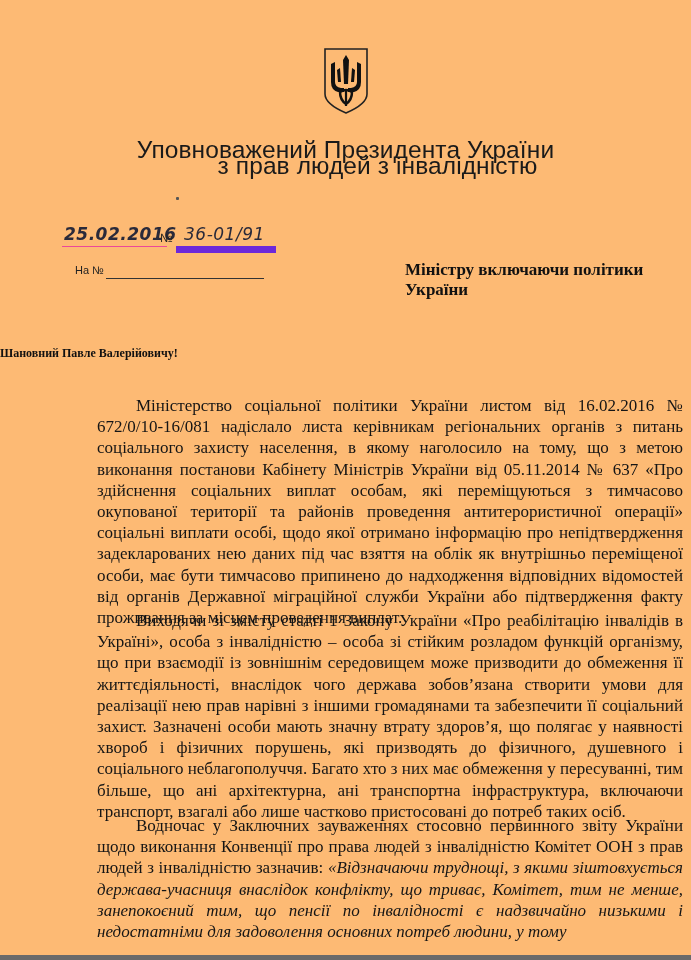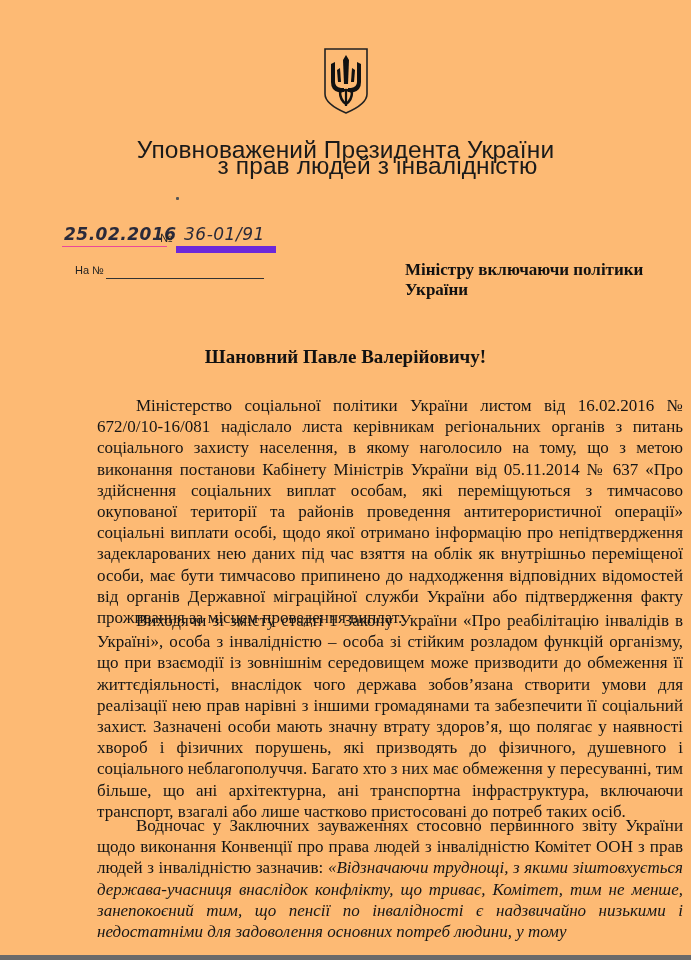--- a/index.html
+++ b/index.html
@@ -34,22 +34,22 @@
 
   .ref-label { position: absolute; left: 75px; top: 264px; font-family: "Liberation Sans", sans-serif; font-size: 11px; color:#222;text-align:right; }
   .ref-field { position: absolute; left: 106px; top: 278px; width: 158px; border-bottom: 1px solid #333; }
 
   .addressee {
     position: absolute; left: 405px; top: 260px;
     font-family: "Liberation Serif", serif; font-weight: bold; font-size: 17px; line-height: 20px; color:#111;
   }
 
   .salutation {
-    position: absolute; left: 0; width: 691px; top: 346px; text-align: center;
-    font-family: "Liberation Serif", serif; font-weight: bold; font-size: 19px; color:#111;
+    position: absolute; left: 0; width: 691px; top: 346px; 
+    font-family: "Liberation Serif", serif; font-weight: bold; font-size: 12px; color:#111;
   }
 
   .body-text {
     position: absolute; left: 81px; width: 586px;
     font-family: "Liberation Serif", serif; font-size: 17px; line-height: 21.2px;
     text-align: justify; color: #151515;
     margin: 16px;
   }
   .p1 { top: 379px; }
   .p2 { top: 594px; }

